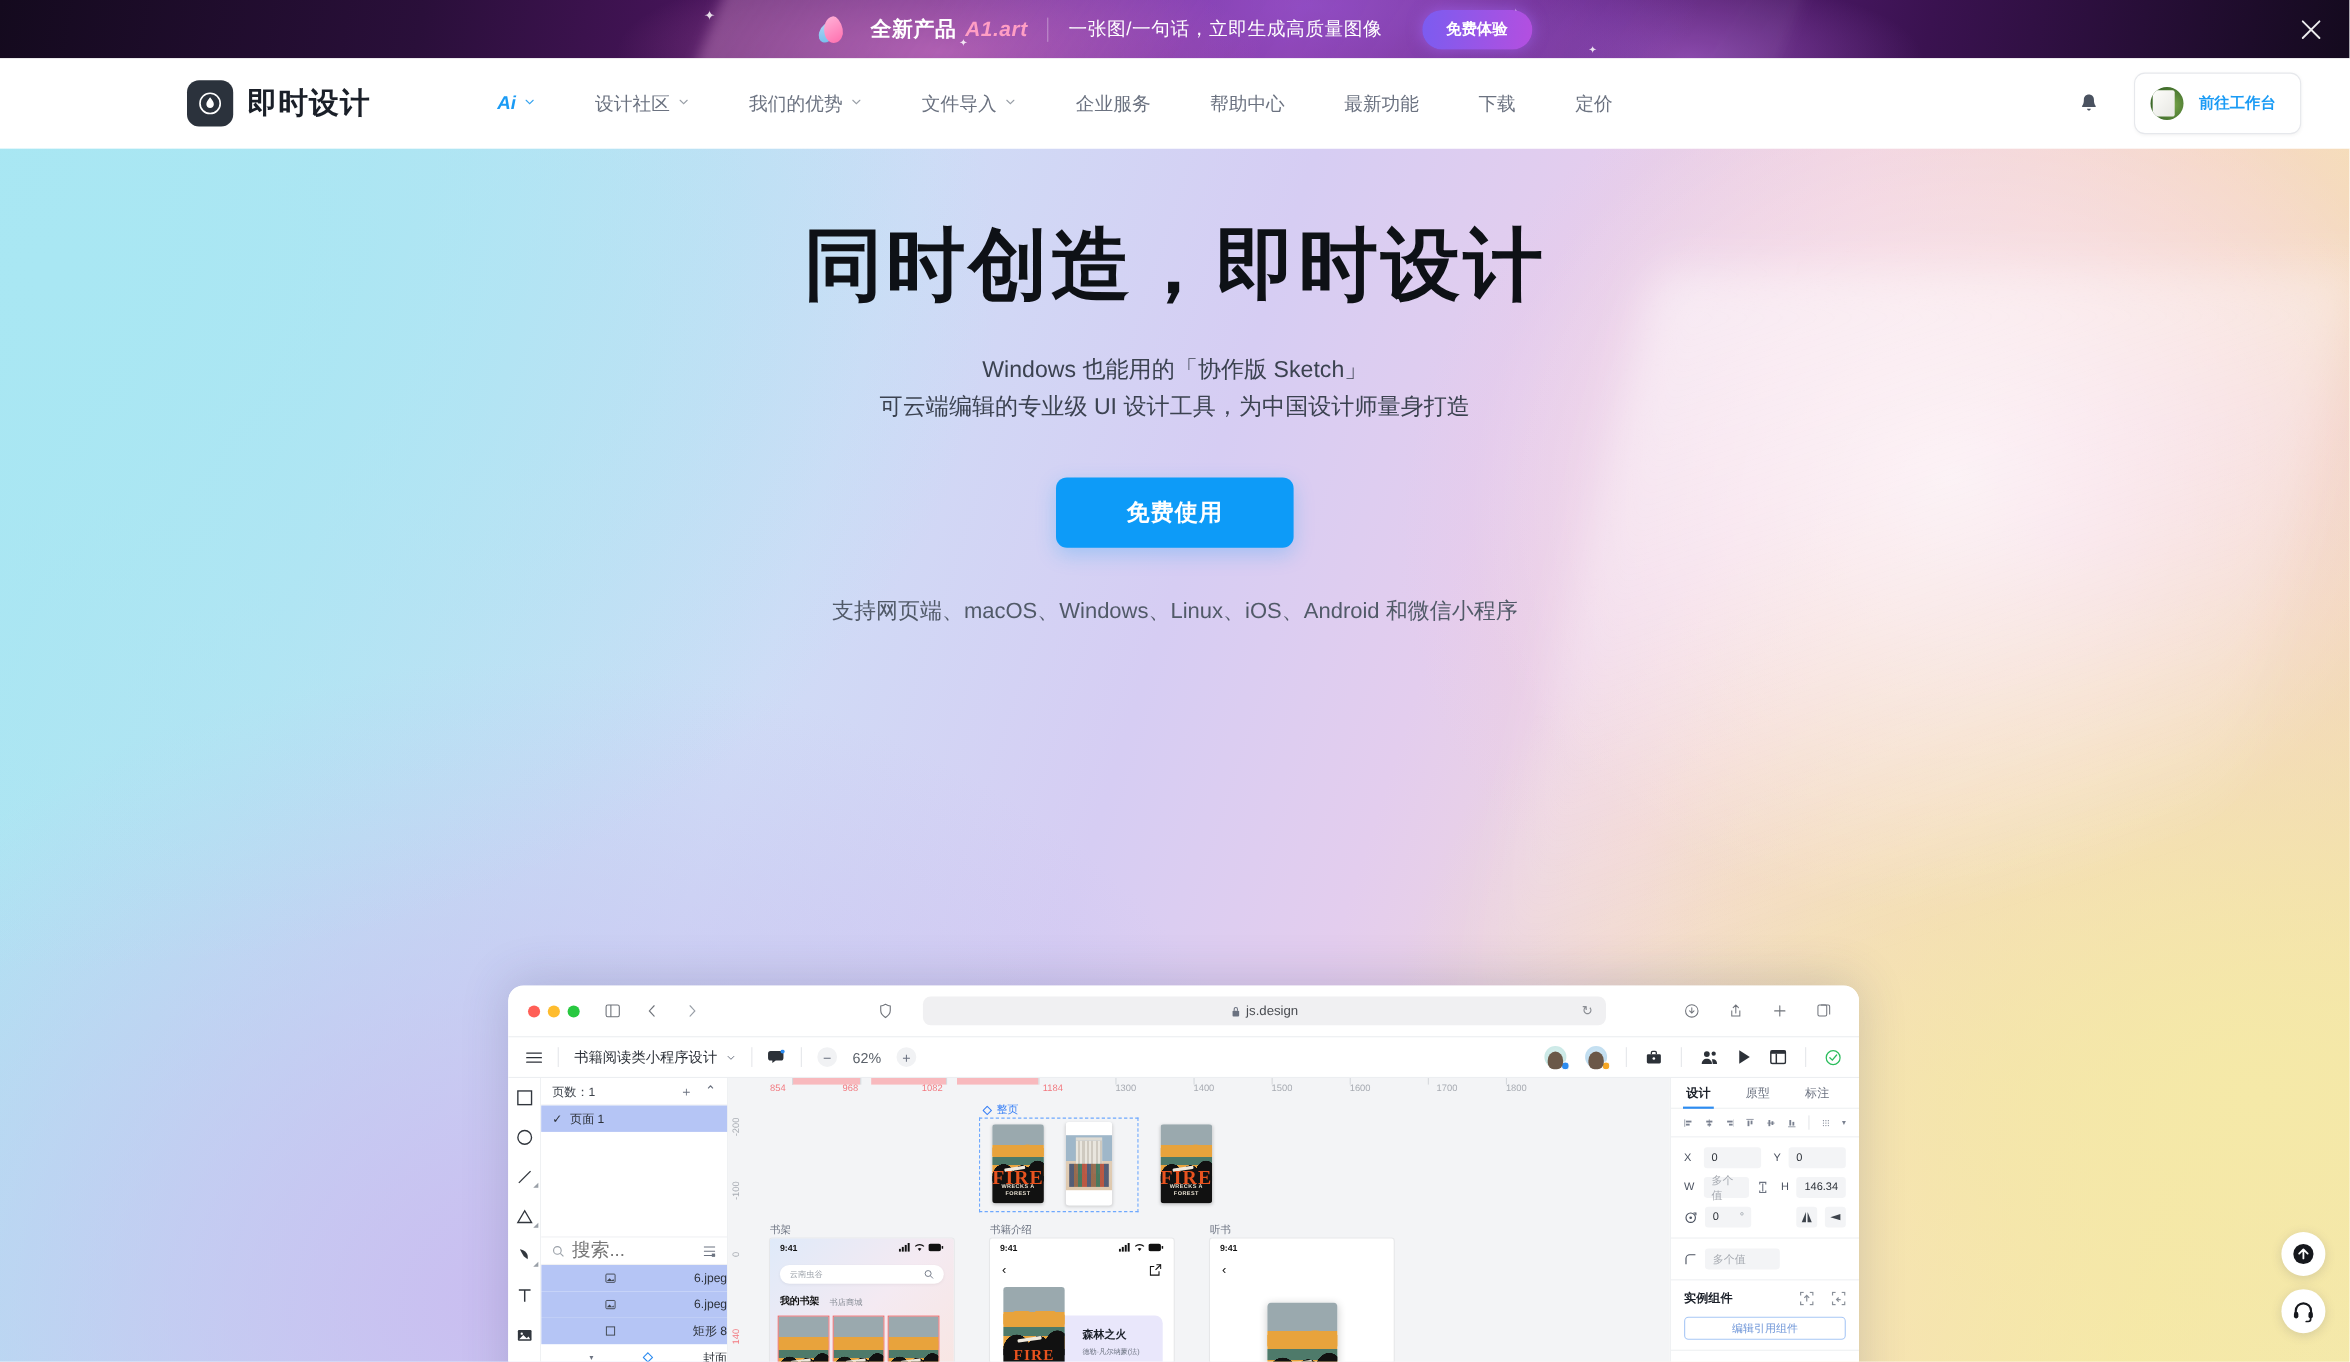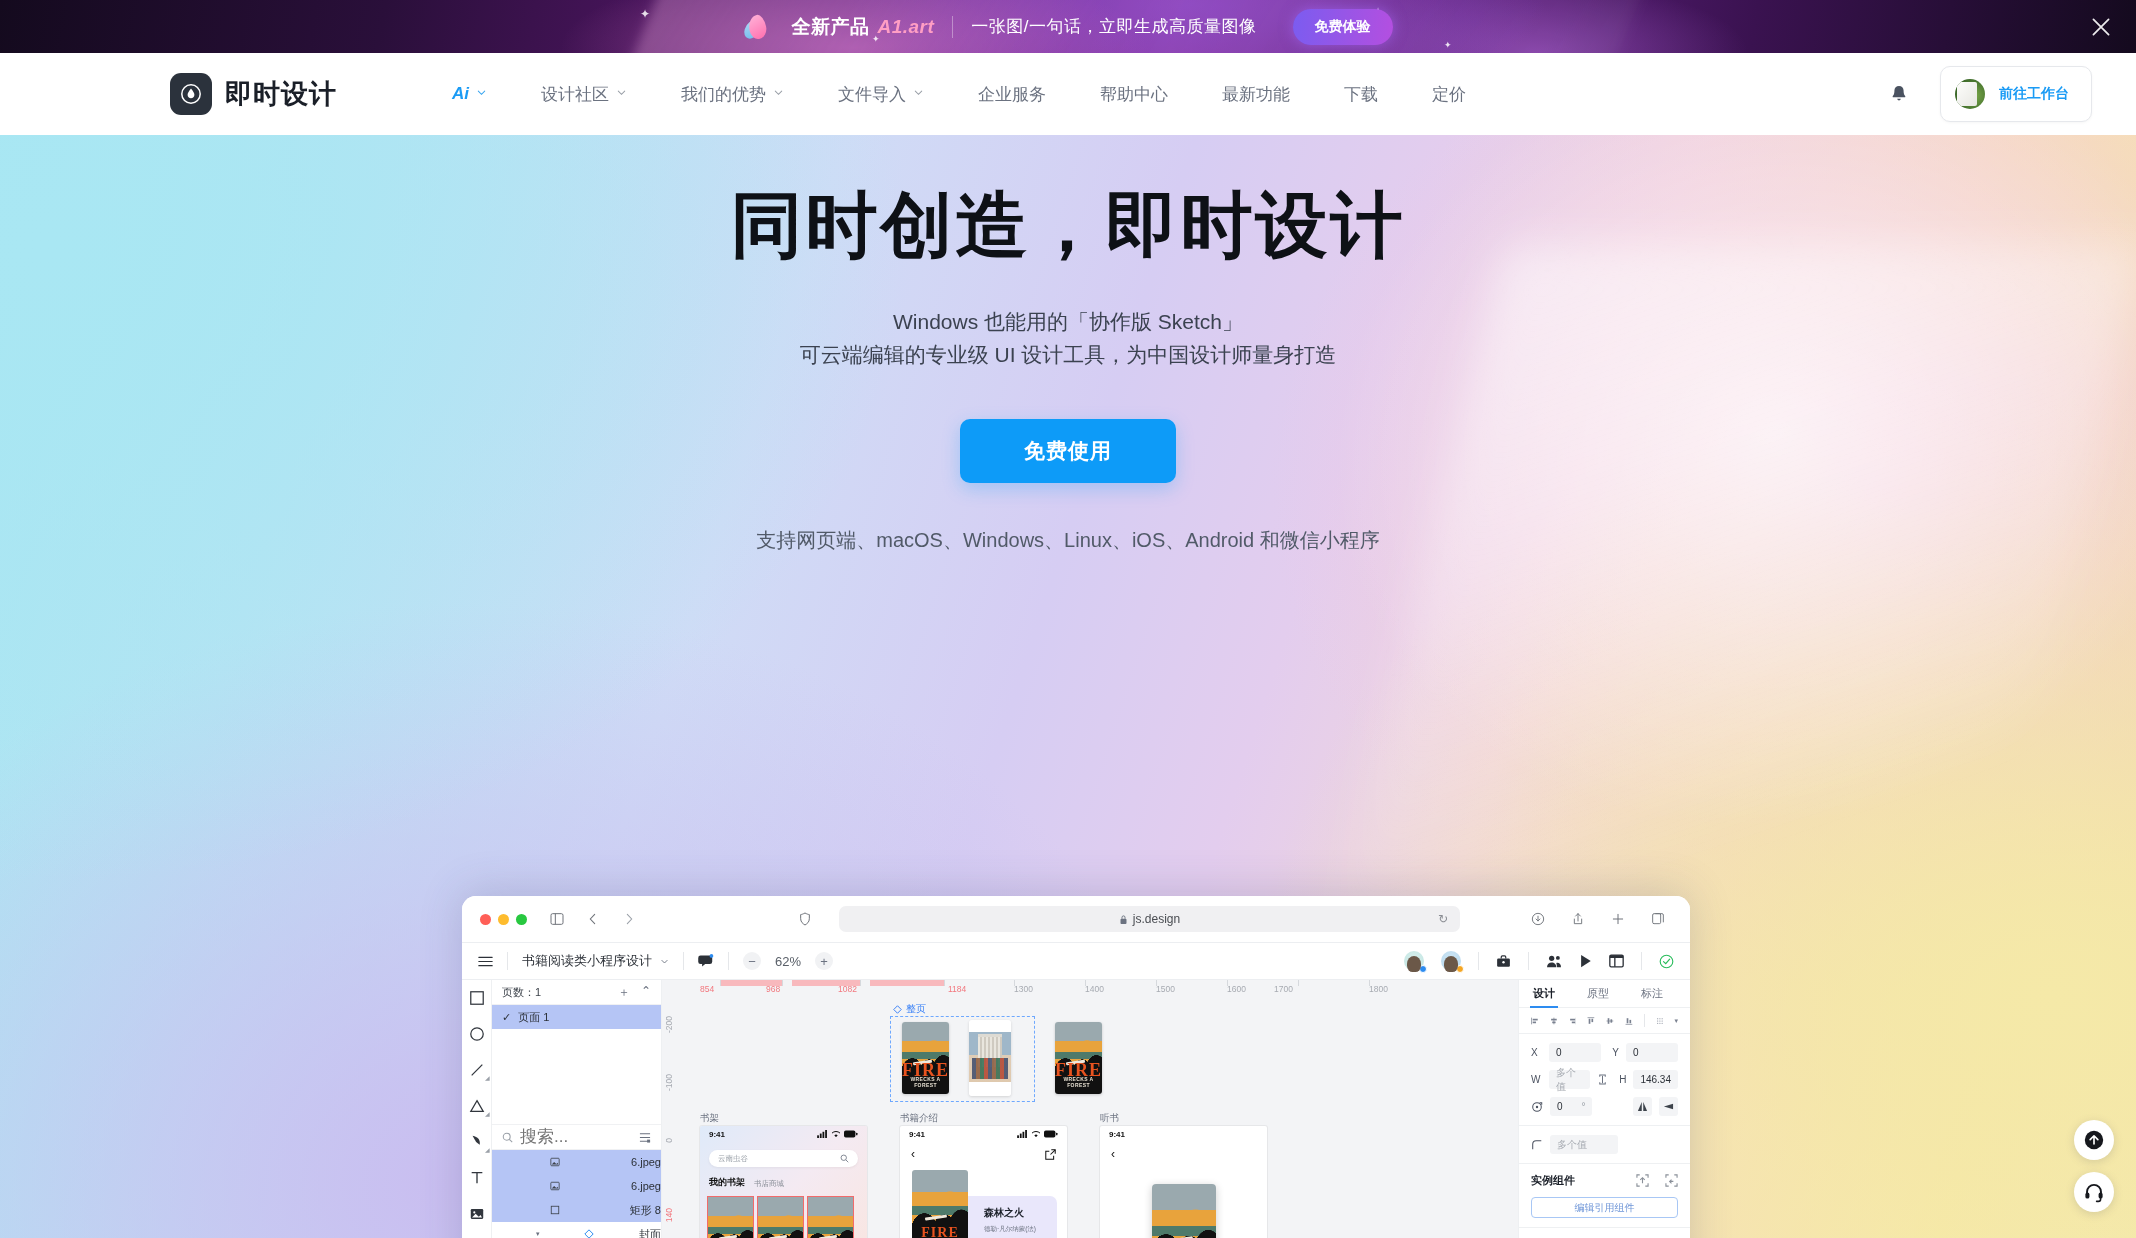--- a/index.html
+++ b/index.html
@@ -132,21 +132,21 @@
     transform: rotate(-18deg);
   }
   .hero-glow-2 {
     position:absolute; right: 6%; top: 10%; width: 30%; height: 100%;
     background: linear-gradient(160deg, rgba(255,255,255,.5), rgba(255,255,255,0) 55%);
     transform: skewX(-14deg);
     filter: blur(20px);
   }
 
   .hero-h1 {
-    text-align:center; margin-top: 43px;
+    text-align:center; margin-top: 58px;
     font-size: 72px; font-weight: 800; color:#0e1116; letter-spacing: 3px;
     position:relative; z-index:3;
   }
   .hero-sub {
     text-align:center; margin-top: 32px;
     font-size: 21px; line-height: 1.55; color:#3b4250; font-weight:400;
     position:relative; z-index:3;
   }
   .hero-cta-wrap { display:flex; justify-content:center; margin-top: 48px; position:relative; z-index:3; }
   .hero-cta {
@@ -661,21 +661,21 @@
           <div class="rmark" style="left:636px"></div>
             <div class="rmark" style="left:707px"></div>
           <div class="rt red" style="left:38px">854</div>
           <div class="rt red" style="left:104px">968</div>
           <div class="rt red" style="left:176px">1082</div>
           <div class="rt red" style="left:286px">1184</div>
           <div class="rt" style="left:352px">1300</div>
           <div class="rt" style="left:423px">1400</div>
           <div class="rt" style="left:494px">1500</div>
           <div class="rt" style="left:565px">1600</div>
-          <div class="rt" style="left:612px">1700</div>
+          <div class="rt" style="left:644px">1700</div>
           <div class="rt" style="left:707px">1800</div>
         </div>
 
         <div class="ruler-v">
 
           <div class="rvt" style="top:36px">-200</div>
           <div class="rvt" style="top:94px">-100</div>
           <div class="rvt" style="top:158px">0</div>
           <div class="rvt red" style="top:228px">140</div>
 

